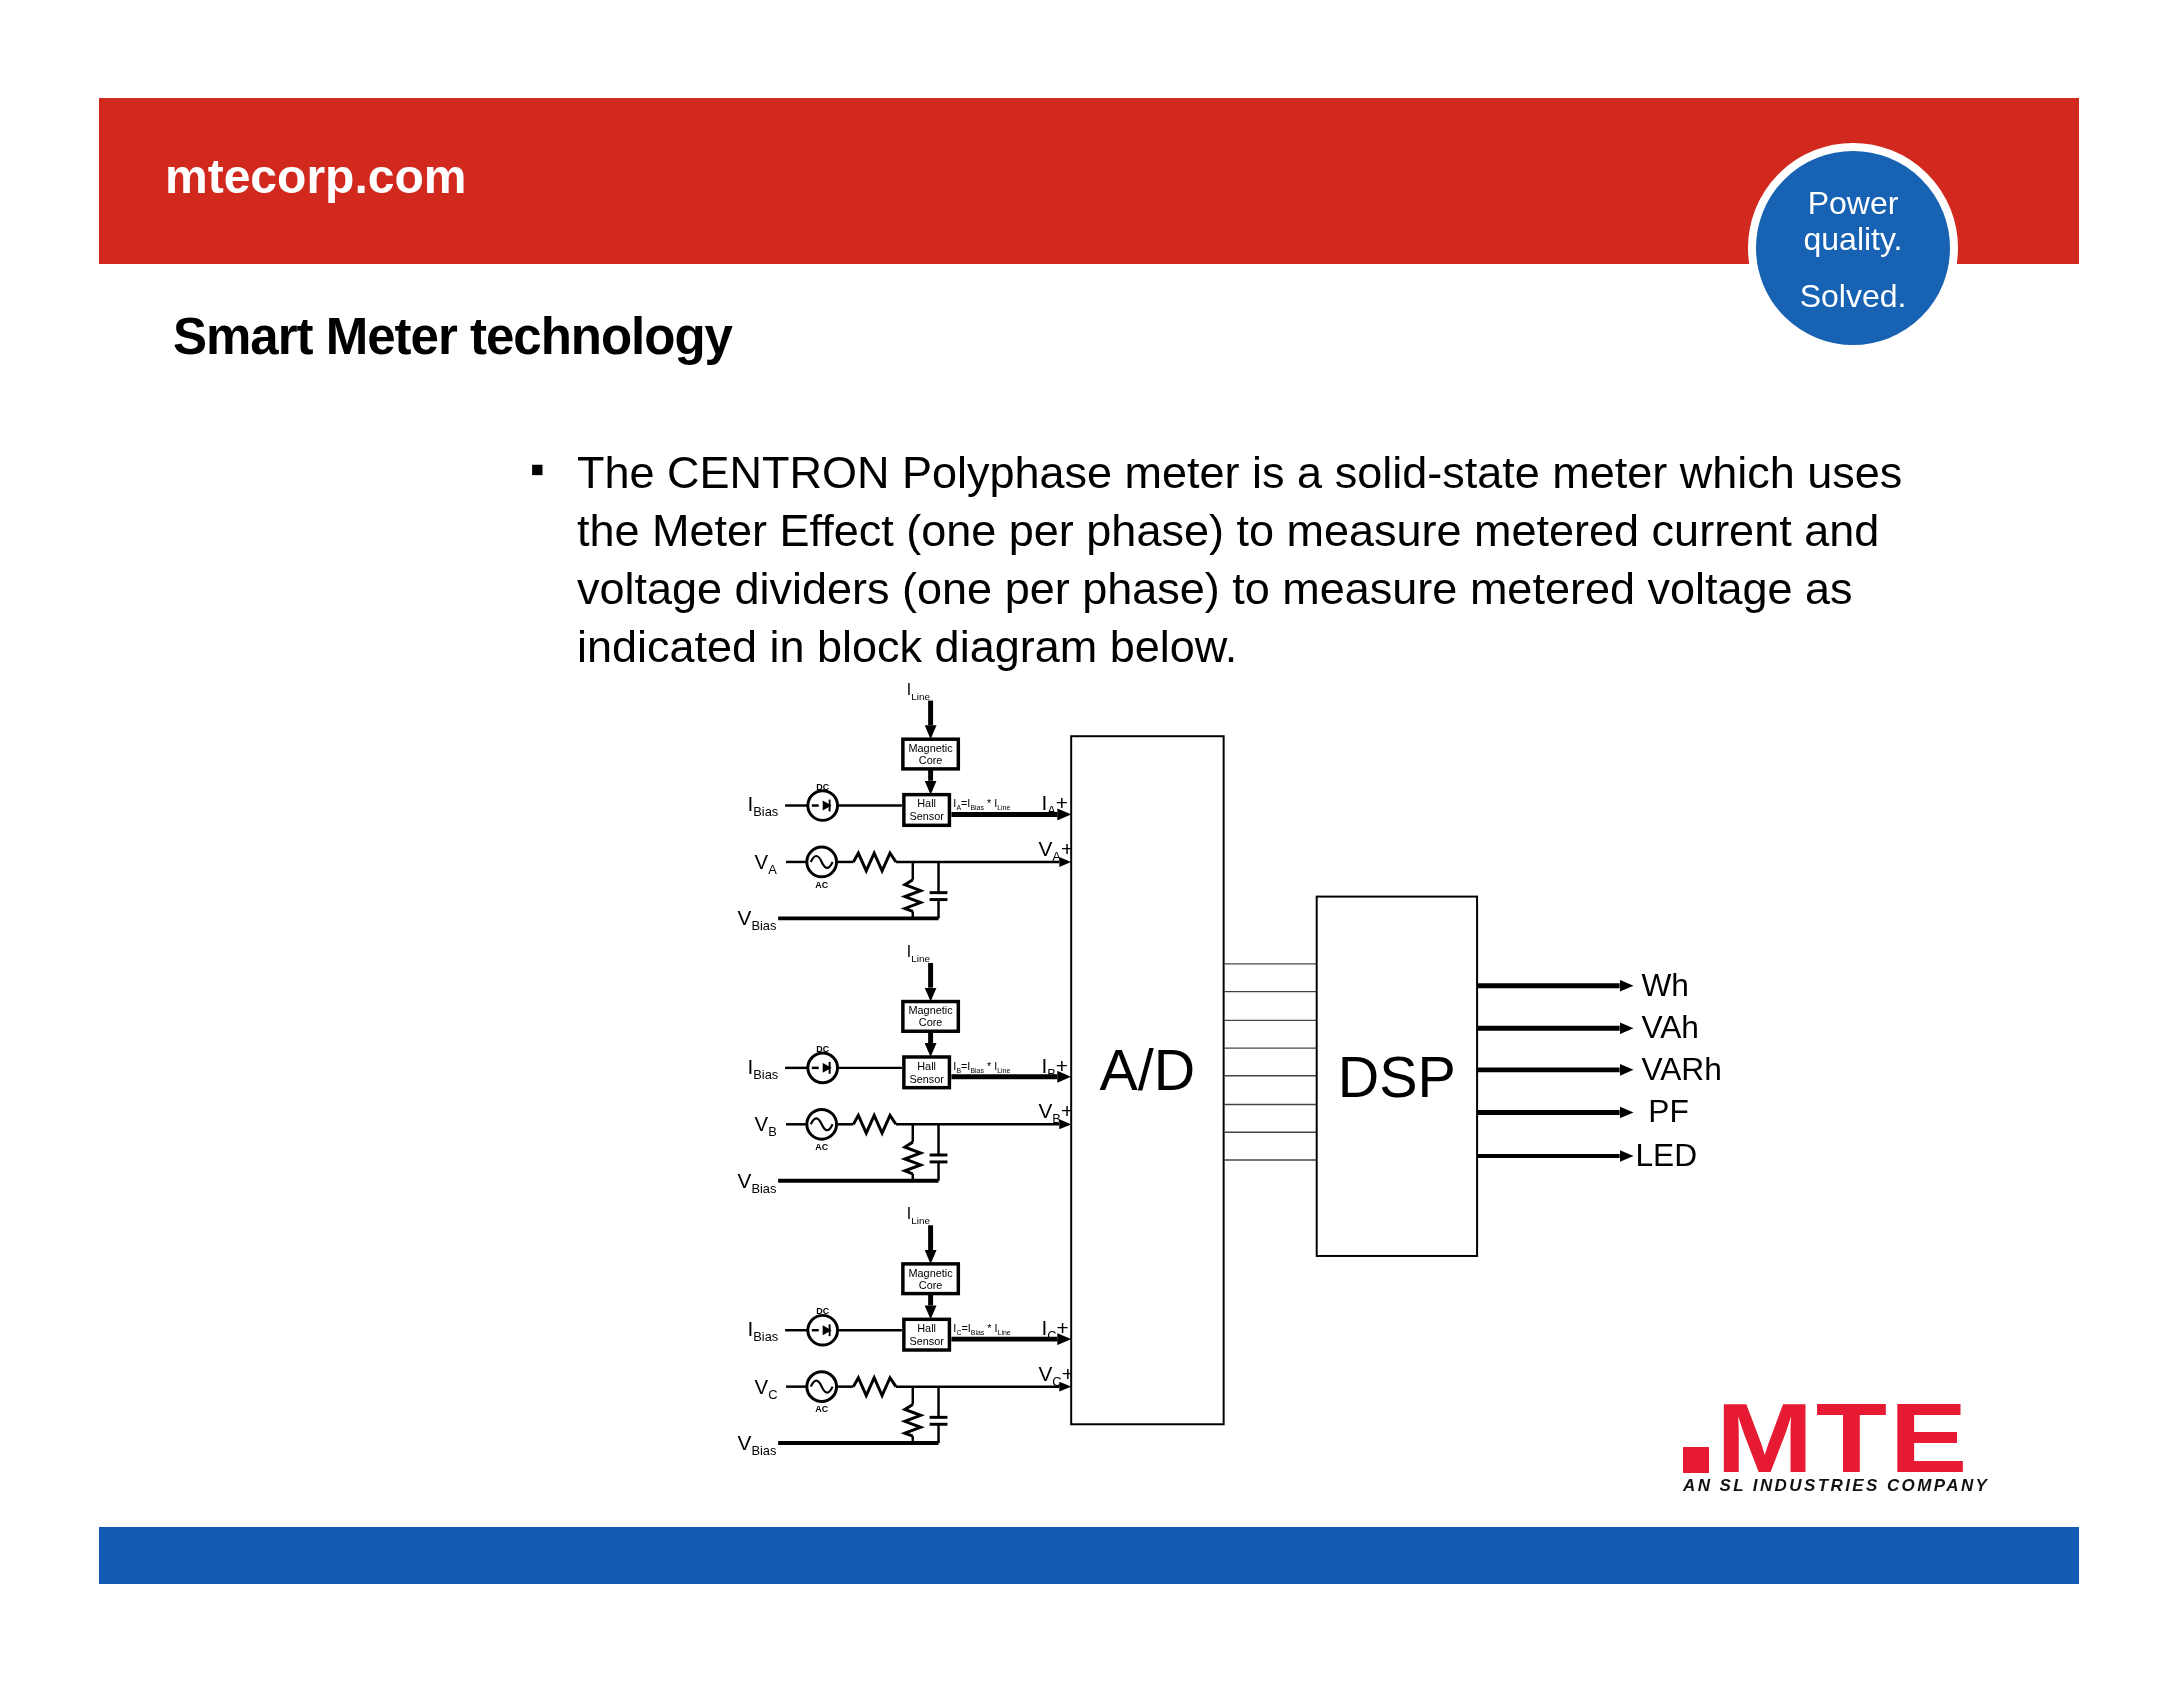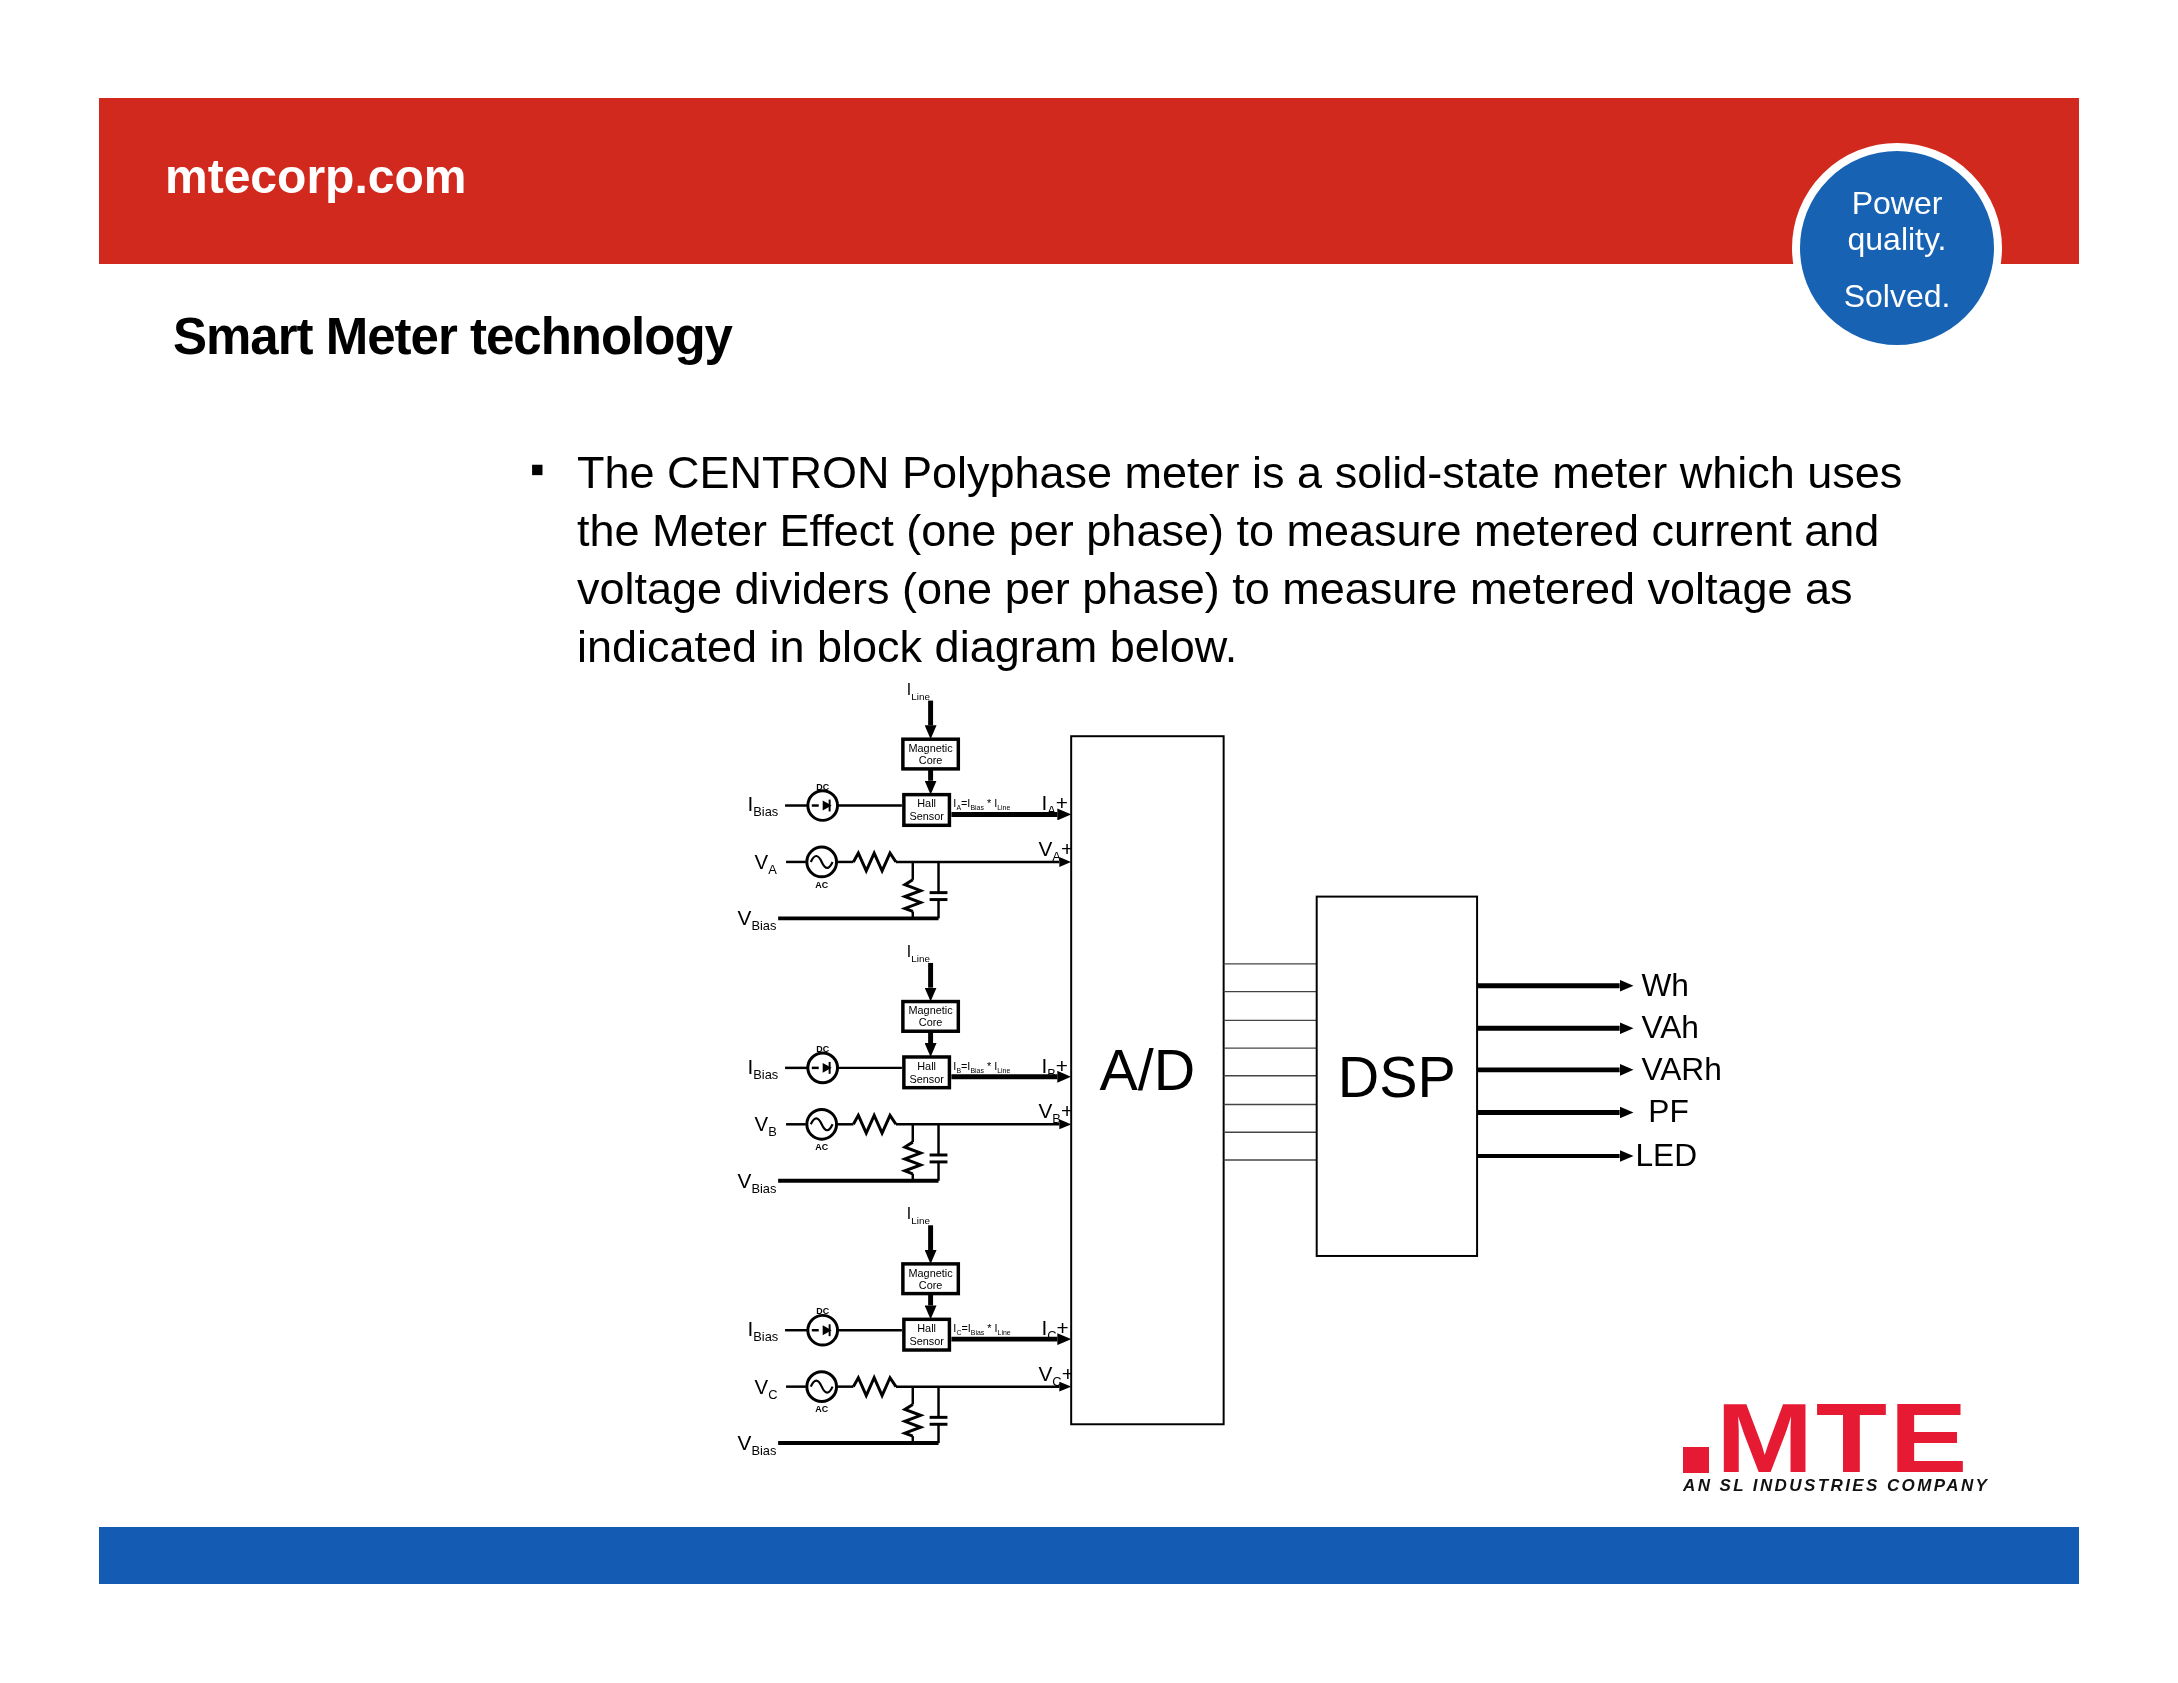--- a/index.html
+++ b/index.html
@@ -4,21 +4,21 @@
 <style>
   html,body{margin:0;padding:0;}
   body{
     width:2178px;height:1683px;position:relative;background:#ffffff;
     font-family:"Liberation Sans",sans-serif;overflow:hidden;
   }
   
   .red-bar{position:absolute;left:99px;top:98px;width:1980px;height:166px;background:#D2291E;}
   .site-url{position:absolute;left:165px;top:149px;color:#ffffff;font-size:48px;font-weight:bold;letter-spacing:0px;}
   .badge{
-    position:absolute;left:1792px;top:143px;width:210px;height:210px;border-radius:50%;
+    position:absolute;left:1748px;top:143px;width:210px;height:210px;border-radius:50%;
     background:#1862B4;border:8px solid #ffffff;box-sizing:border-box;
     display:flex;flex-direction:column;align-items:center;justify-content:flex-start;
     padding-top:34px;color:#ffffff;text-align:center;
   }
   .badge .b-line{font-size:32px;line-height:36px;}
   .badge .b-line3{margin-top:21px;font-size:32px;line-height:36px;}
   
   .page-title{position:absolute;left:173px;top:307px;font-size:51px;font-weight:bold;letter-spacing:-1px;color:#000;}
   .bullet-row{position:absolute;left:530px;top:444px;display:flex;}
   .bullet-marker{font-size:42px;line-height:50px;color:#000;margin-right:32px;}

